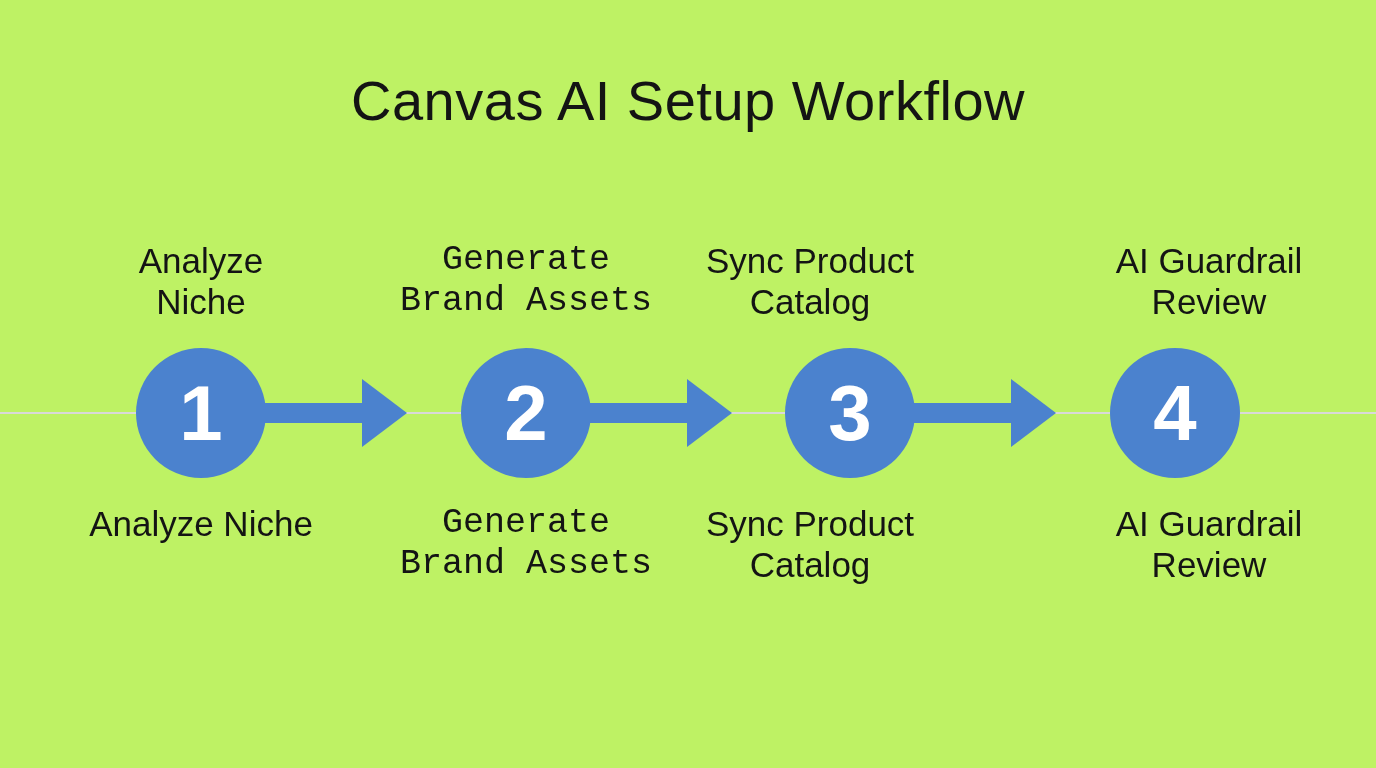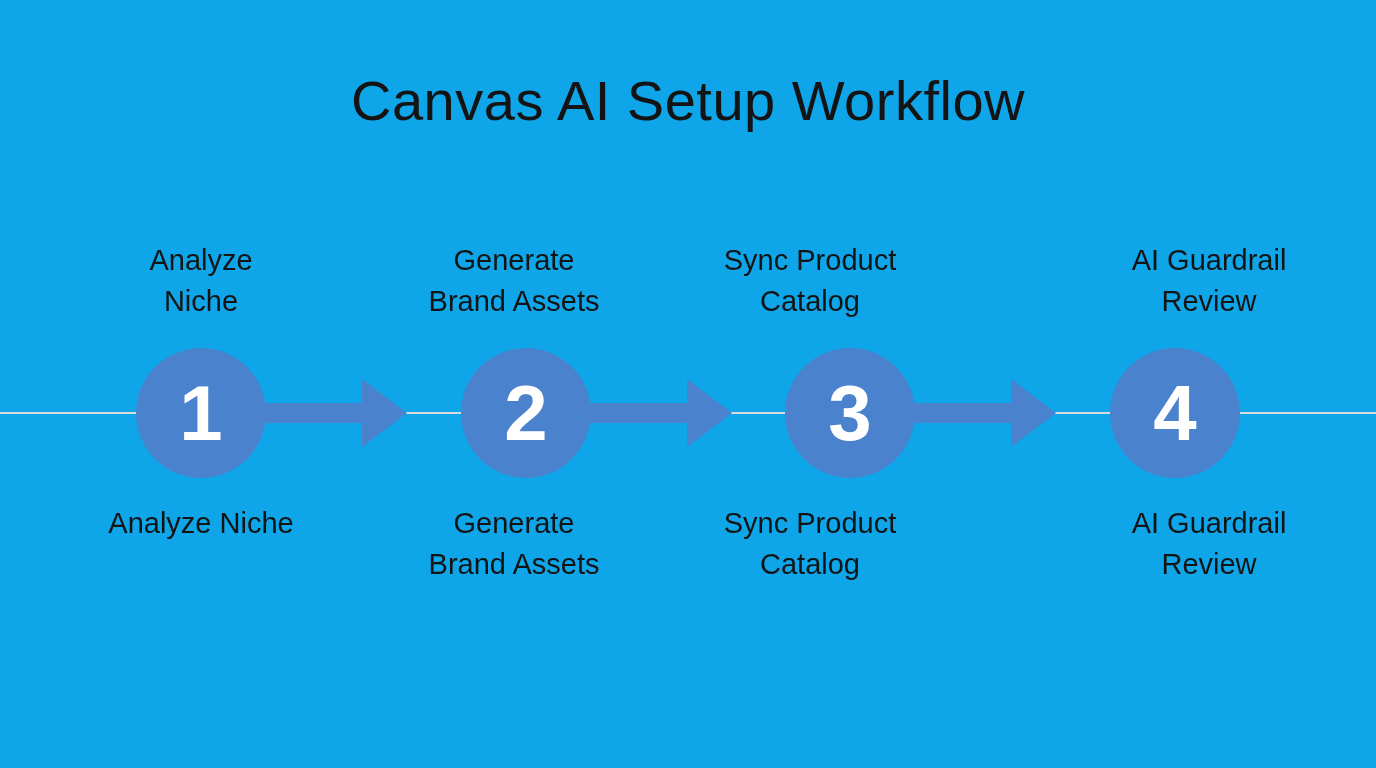--- a/index.html
+++ b/index.html
@@ -4,21 +4,21 @@
 <style>
   html, body {
     margin: 0;
     padding: 0;
     background: #ffffff;
   }
   .stage {
     position: relative;
     width: 1376px;
     height: 768px;
-    background: #0ea5e9;
+    background: #bef264;
     overflow: hidden;
     font-family: "Liberation Sans", sans-serif;
     color: var(--text, #141414);
   }
   .title {
     position: absolute;
     top: 68px;
     left: 0;
     width: 100%;
     margin: 0;
@@ -33,21 +33,21 @@
     left: 0;
     right: 0;
     top: 412px;
     height: 2px;
     background: var(--line, #d9d9d9);
   }
   .label {
     position: absolute;
     width: 324px;
     text-align: center;
-    font-size: 29px;
+    font-size: 35px;
     line-height: 41px;
     font-weight: 400;
     white-space: pre-line;
     color: var(--text, #141414);
   }
   .label-top    { top: 240px; }
   .label-bottom { top: 503px; }
   .circle {
     position: absolute;
     top: 348px;
@@ -66,21 +66,21 @@
     line-height: 1;
   }
   .arrow {
     position: absolute;
     top: 378px;
     width: 145px;
     height: 70px;
   }
   
   .lbl-0 { left: 39px; }   .cir-0 { left: 136px; }  .arw-0 { left: 262px; }
-  .lbl-1 { left: 352px; }  .cir-1 { left: 461px; }  .arw-1 { left: 587px; }
+  .lbl-1 { left: 364px; font-family: Liberation Mono, monospace; }  .cir-1 { left: 461px; }  .arw-1 { left: 587px; }
   .lbl-2 { left: 648px; }  .cir-2 { left: 785px; }  .arw-2 { left: 911px; }
   .lbl-3 { left: 1047px; } .cir-3 { left: 1110px; }
 </style>
 </head>
 <body>
 
 <div class="stage">
 
   <h1 class="title">Canvas AI Setup Workflow</h1>
 

